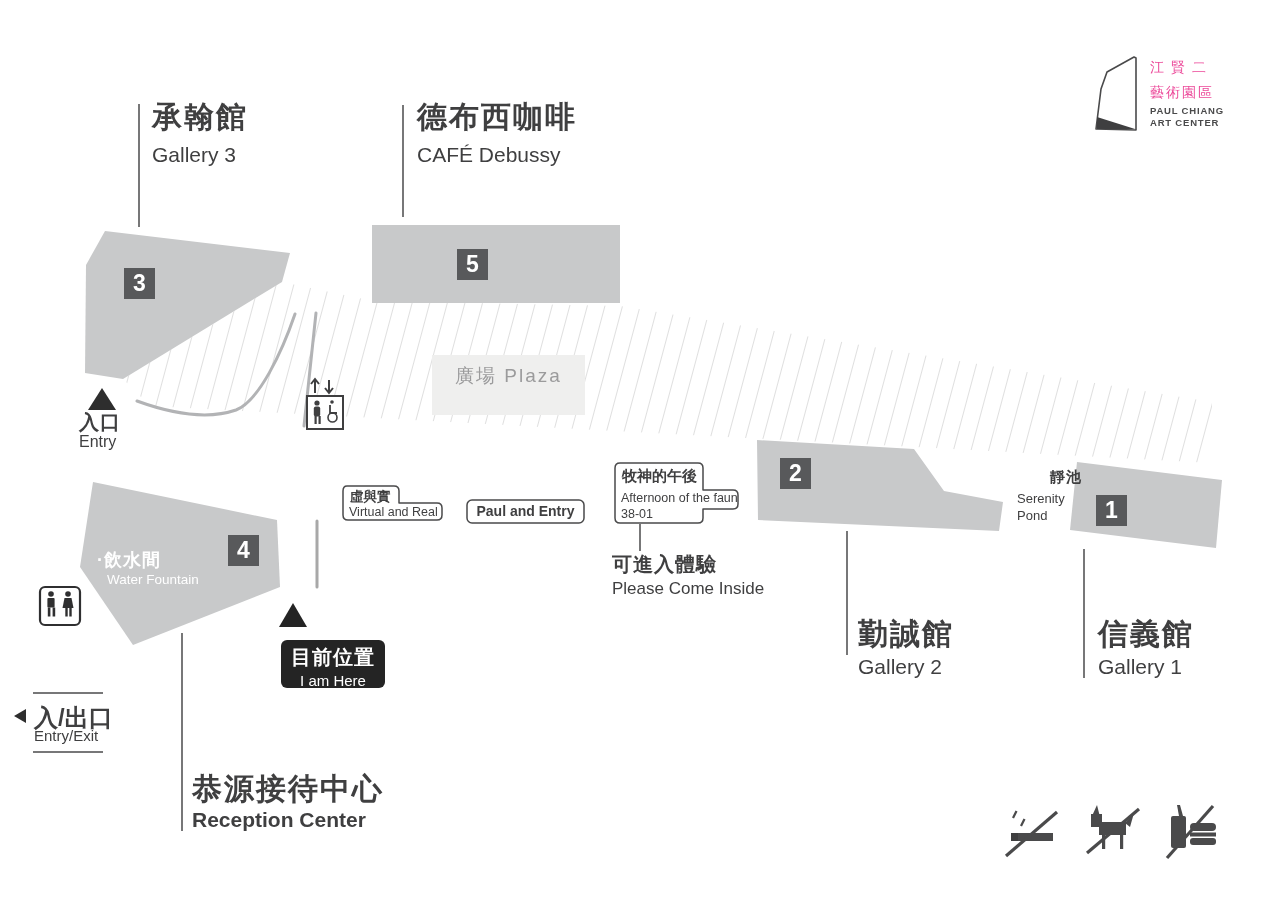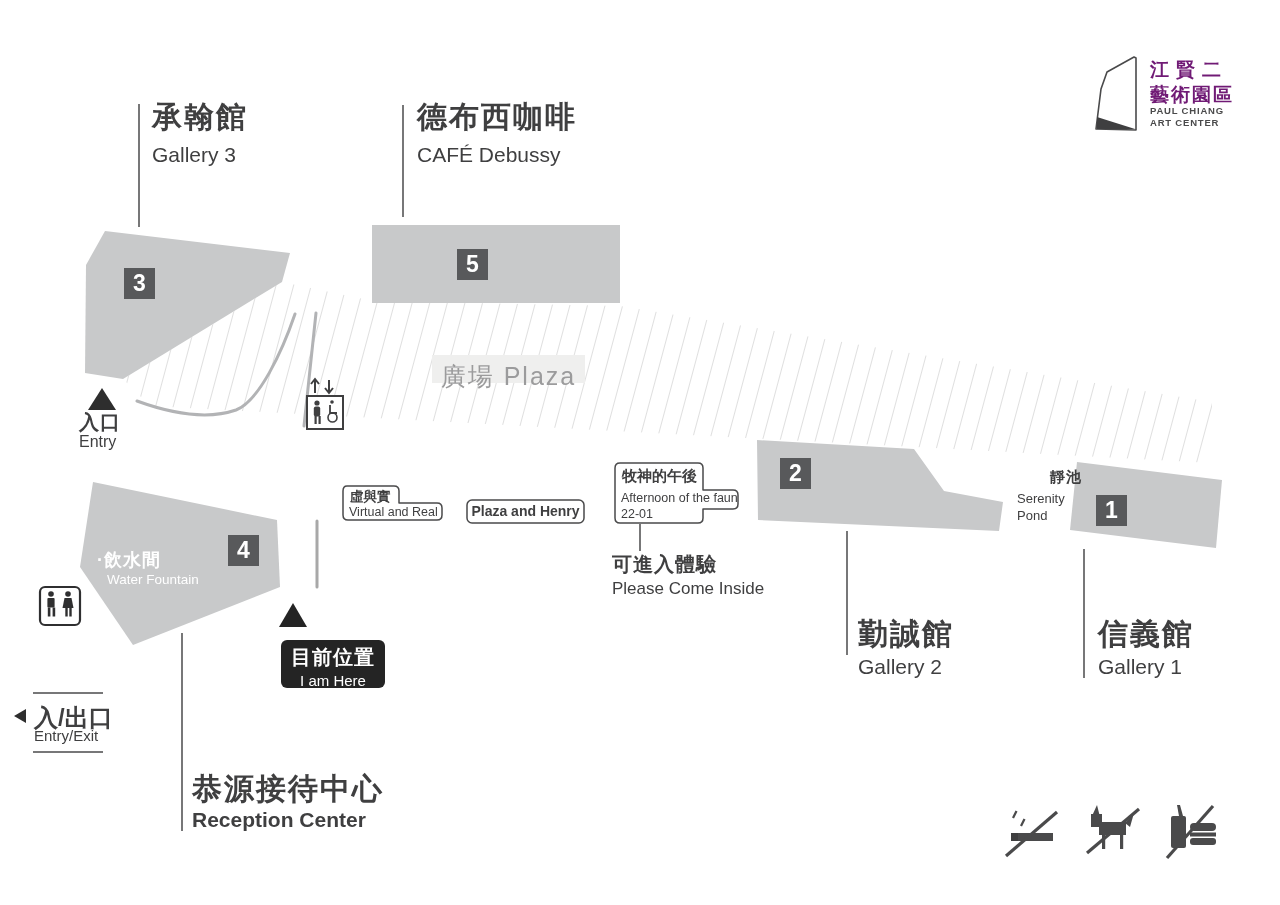--- a/index.html
+++ b/index.html
@@ -11,36 +11,36 @@
   .abs{position:absolute;line-height:1.15;white-space:nowrap;}
   .zh-title{font-size:30px;font-weight:700;letter-spacing:2px;color:#3f3f40;}
   .en-sub{font-size:21px;font-weight:400;color:#3f3f40;}
   .zh-small{font-size:20px;font-weight:700;letter-spacing:1px;color:#3f3f40;}
   .en-small{font-size:16px;color:#3f3f40;}
   .badge{
     position:absolute;width:31px;height:31px;background:#58595b;color:#ffffff;
     font-size:23px;font-weight:700;text-align:center;line-height:31px;
   }
   .plaza{
-    position:absolute;left:432px;top:355px;width:153px;height:28px;background:#efefee;
-    color:#9b9b9c;font-size:25px;letter-spacing:2px;text-align:center;line-height:42px;
+    position:absolute;left:432px;top:355px;width:153px;height:60px;background:#efefee;
+    color:#9b9b9c;font-size:19px;letter-spacing:2px;text-align:center;line-height:42px;
   }
   .here-box{
     position:absolute;left:281px;top:640px;width:104px;height:48px;background:#242424;
     border-radius:6px;color:#ffffff;text-align:center;
   }
   .here-box .zh{font-size:20px;font-weight:700;letter-spacing:1px;margin-top:4px;}
   .here-box .en{font-size:15px;margin-top:1px;}
   .callout-text-zh{font-size:13.5px;font-weight:700;color:#3f3f40;}
   .callout-text-en{font-size:12.5px;color:#3f3f40;}
   .pond-zh{font-size:15px;font-weight:700;letter-spacing:1px;color:#3f3f40;padding-left:32px;}
   .pond-en{font-size:13px;color:#3f3f40;}
   .wf-zh{font-size:18px;font-weight:700;letter-spacing:1px;color:#ffffff;}
   .wf-en{font-size:13.5px;color:#ffffff;}
-  .logo-zh{font-size:19px;font-weight:700;color:#701a75;}
+  .logo-zh{font-size:14px;font-weight:400;color:#ec4899;}
   .logo-en{font-size:9.5px;font-weight:700;letter-spacing:0.8px;color:#4a4a4b;}
 </style>
 </head>
 <body>
 
 <div id="stage">
 
   <svg id="map-svg" width="1280" height="905" viewBox="0 0 1280 905">
     <defs>
       <pattern id="hatch" width="17" height="17" patternUnits="userSpaceOnUse" patternTransform="rotate(15)">
@@ -192,18 +192,18 @@
   <div class="abs" style="left:612px;top:579px;font-size:17px;">Please Come Inside</div>
 
   <div class="badge" style="left:124px;top:268px;">3</div>
   <div class="badge" style="left:457px;top:249px;">5</div>
   <div class="badge" style="left:780px;top:458px;">2</div>
   <div class="badge" style="left:1096px;top:495px;">1</div>
   <div class="badge" style="left:228px;top:535px;">4</div>
 
   <div class="abs callout-text-zh" style="left:350px;top:489px;">虛與實</div>
   <div class="abs callout-text-en" style="left:349px;top:505px;">Virtual and Real</div>
-  <div class="abs" style="left:467px;top:500px;width:117px;height:23px;text-align:center;line-height:23px;font-size:14px;font-weight:700;">Plaza and Henry</div>
+  <div class="abs" style="left:467px;top:500px;width:117px;height:23px;text-align:center;line-height:23px;font-size:14px;font-weight:700;">Paul and Entry</div>
   <div class="abs callout-text-zh" style="left:622px;top:467px;font-size:15px;">牧神的午後</div>
   <div class="abs callout-text-en" style="left:621px;top:491px;">Afternoon of the faun</div>
-  <div class="abs callout-text-en" style="left:621px;top:507px;">22-01</div>
+  <div class="abs callout-text-en" style="left:621px;top:507px;">38-01</div>
 
 </div>
 
 </body></html>

